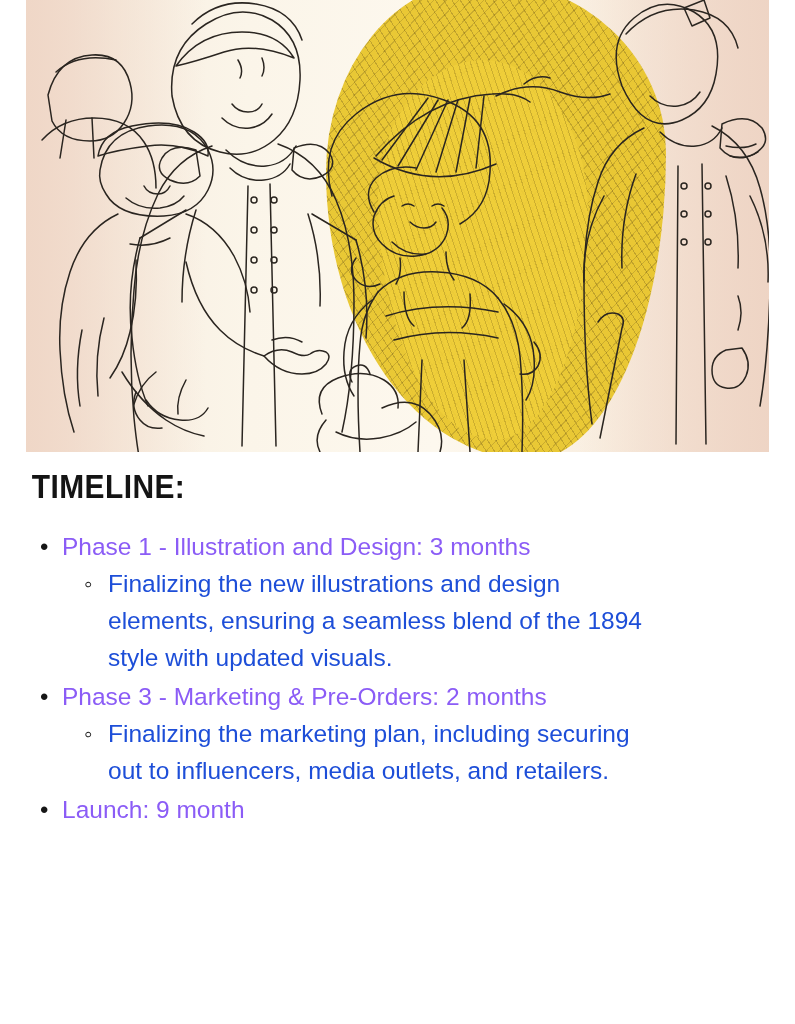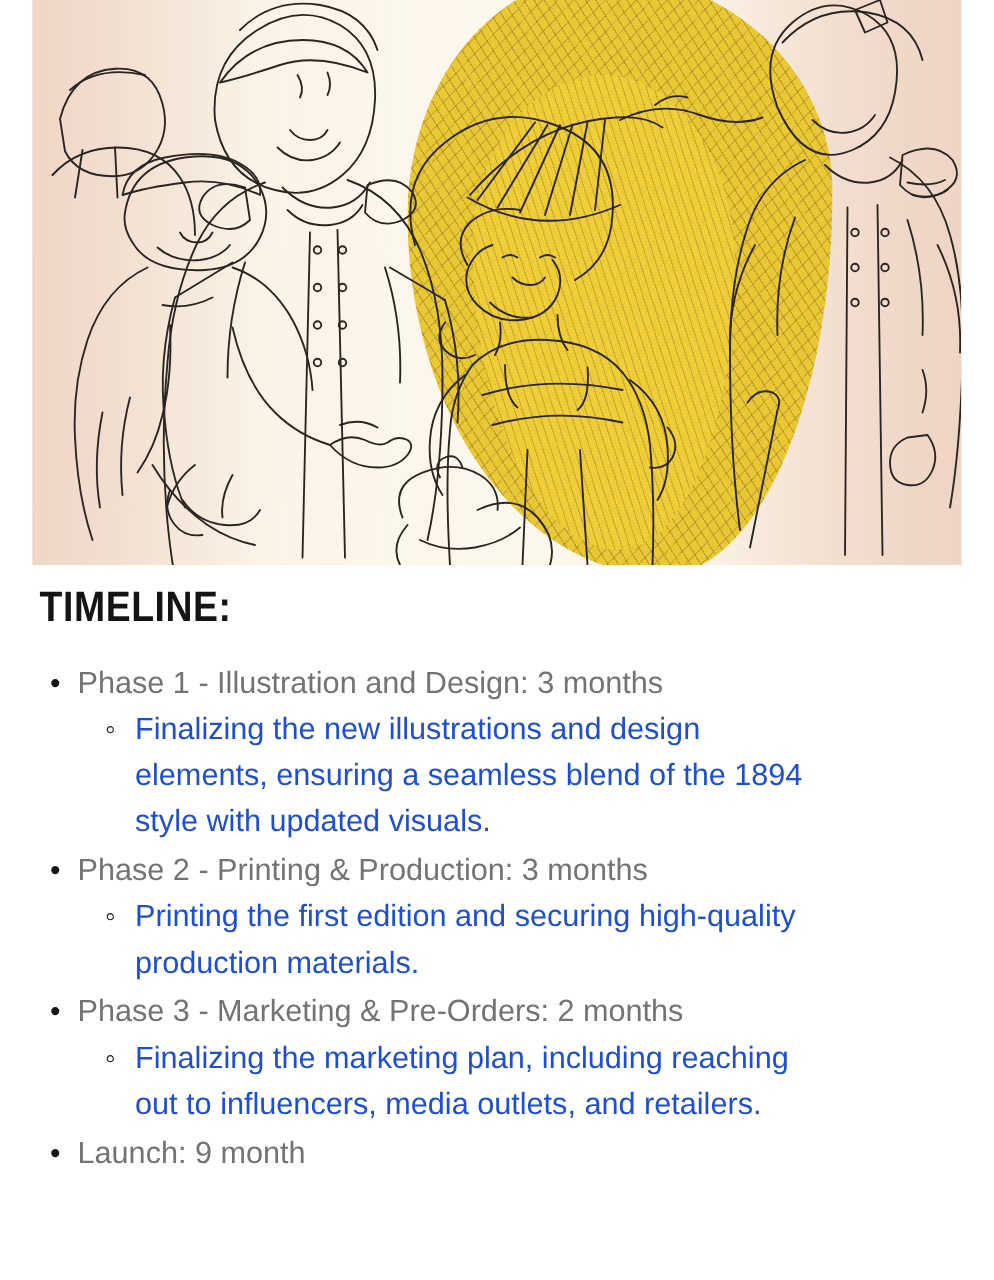--- a/index.html
+++ b/index.html
@@ -119,21 +119,21 @@
     padding-left: 62px;
     list-style: none;
   }
   ul.level1 > li {
     position: relative;
     margin: 0 0 2px 0;
   }
   ul.level1 > li > .txt {
     font-size: 24.5px;
     line-height: 37px;
-    color: #737373;
+    color: #8b5cf6;
     display: block;
   }
   ul.level1 > li > .txt::before {
     content: "\2022";
     position: absolute;
     left: -22px;
     top: 0;
     font-size: 24px;
     line-height: 37px;
     color: #161616;
@@ -304,34 +304,26 @@
 
       <li>
         <span class="txt">Phase 1 - Illustration and Design: 3 months</span>
         <ul class="level2">
           <li>
             <span class="txt">Finalizing the new illustrations and design elements, ensuring a seamless blend of the 1894 style with updated visuals.</span>
           </li>
         </ul>
       </li>
 
-      <li>
-        <span class="txt">Phase 2 - Printing &amp; Production: 3 months</span>
-        <ul class="level2">
-          <li>
-            <span class="txt">Printing the first edition and securing high-quality production materials.</span>
-          </li>
-        </ul>
-      </li>
 
       <li>
         <span class="txt">Phase 3 - Marketing &amp; Pre-Orders: 2 months</span>
         <ul class="level2">
           <li>
-            <span class="txt">Finalizing the marketing plan, including reaching out to influencers, media outlets, and retailers.</span>
+            <span class="txt">Finalizing the marketing plan, including securing out to influencers, media outlets, and retailers.</span>
           </li>
         </ul>
       </li>
 
       <li>
         <span class="txt">Launch: 9 month</span>
       </li>
 
     </ul>
   </div>

